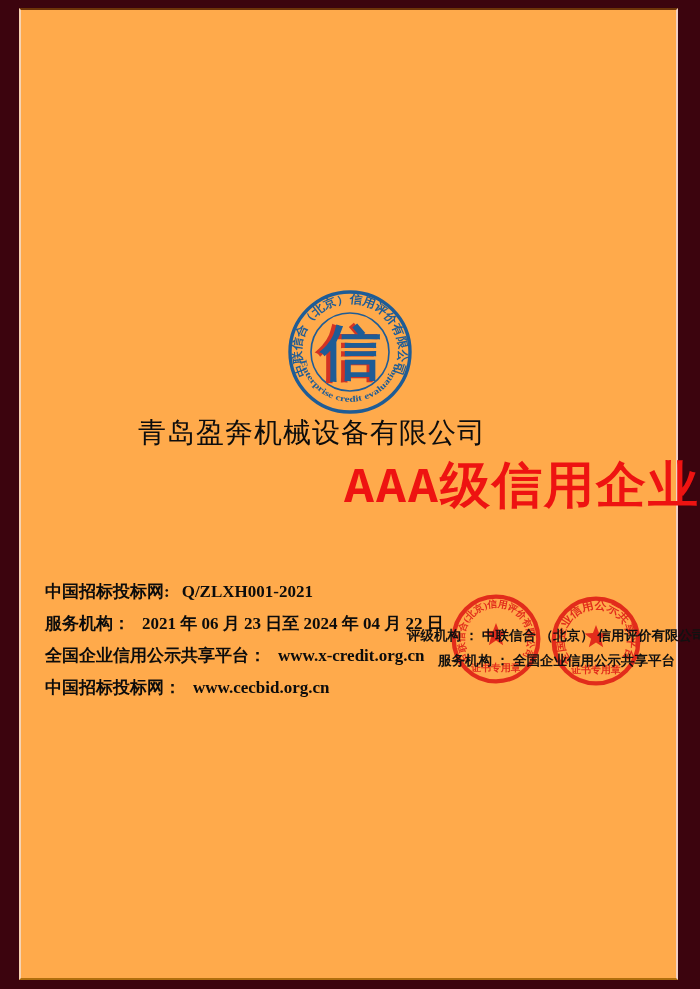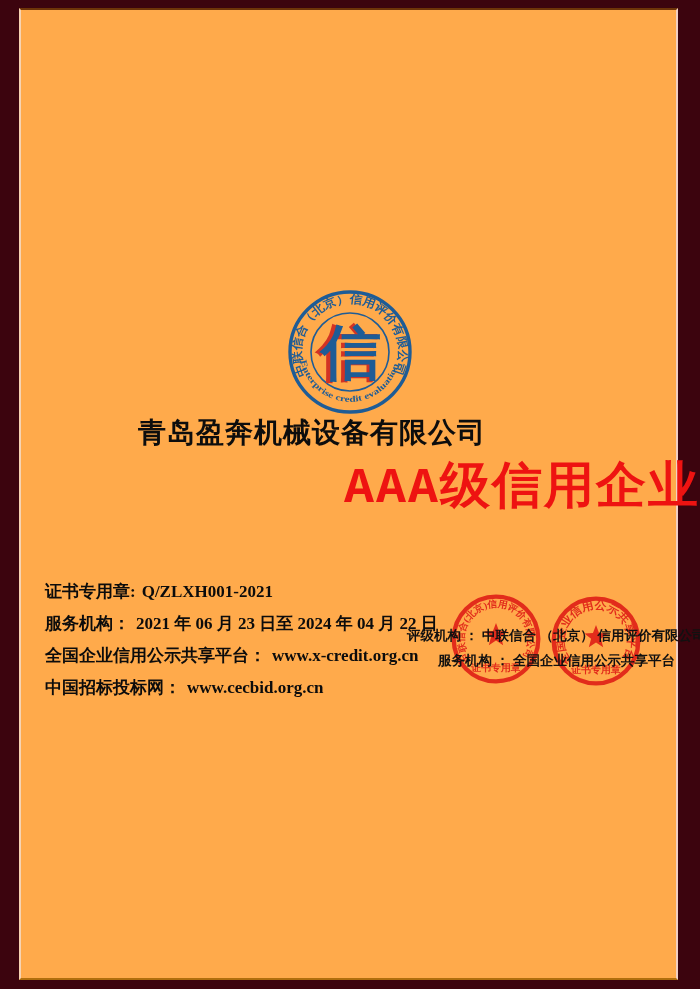--- a/index.html
+++ b/index.html
@@ -27,21 +27,21 @@
   .logo{
     position:absolute;
     left:287px;top:289px;
     width:126px;height:126px;
   }
   .company-name{
     position:absolute;
     left:0;top:414px;width:624px;
     text-align:center;
     font-family:"Liberation Serif","DejaVu Serif",serif;
-    font-weight:bold;
+    font-weight:normal;
     font-size:28px;
     letter-spacing:1px;
     color:#0d0d0d;
   }
   .cert-title{
     position:absolute;
     left:0;top:452px;width:700px;
     text-align:right;
     font-family:Liberation Mono, monospace;
     font-weight:bold;
@@ -51,21 +51,21 @@
   }
   .info-block{
     position:absolute;
     left:45px;top:576px;
     font-family:"Liberation Serif","DejaVu Serif",serif;
     font-weight:bold;
     font-size:17px;
     color:#0c0c0c;
   }
   .info-line{height:32px;line-height:32px;white-space:nowrap;}
-  .info-line .val{margin-left:6px;text-align:right;}
+  .info-line .val{margin-left:12px;text-align:right;}
   .stamp{
     position:absolute;
     width:94px;height:94px;
     opacity:0.93;
   }
   .stamp-1{left:449px;top:592px;}
   .stamp-2{left:549px;top:594px;}
   .agency-line{
     position:absolute;
     white-space:nowrap;
@@ -103,21 +103,21 @@
       <text x="64" y="84" text-anchor="middle" font-size="60" font-weight="bold" fill="#1E5C96">信</text>
     </svg>
   </div>
 
   <div class="company-name">青岛盈奔机械设备有限公司</div>
 
   <div class="cert-title">AAA级信用企业</div>
 
   <div class="info-block">
     <div class="info-line">
-      <span class="lbl">证书专用章:</span><span class="val">Q/ZLXH001-2021</span>
+      <span class="lbl">中国招标投标网:</span><span class="val">Q/ZLXH001-2021</span>
     </div>
     <div class="info-line">
       <span class="lbl">服务机构：</span><span class="val">2021 年 06 月 23 日至 2024 年 04 月 22 日</span>
     </div>
     <div class="info-line">
       <span class="lbl">全国企业信用公示共享平台：</span><span class="val">www.x-credit.org.cn</span>
     </div>
     <div class="info-line">
       <span class="lbl">中国招标投标网：</span><span class="val">www.cecbid.org.cn</span>
     </div>

